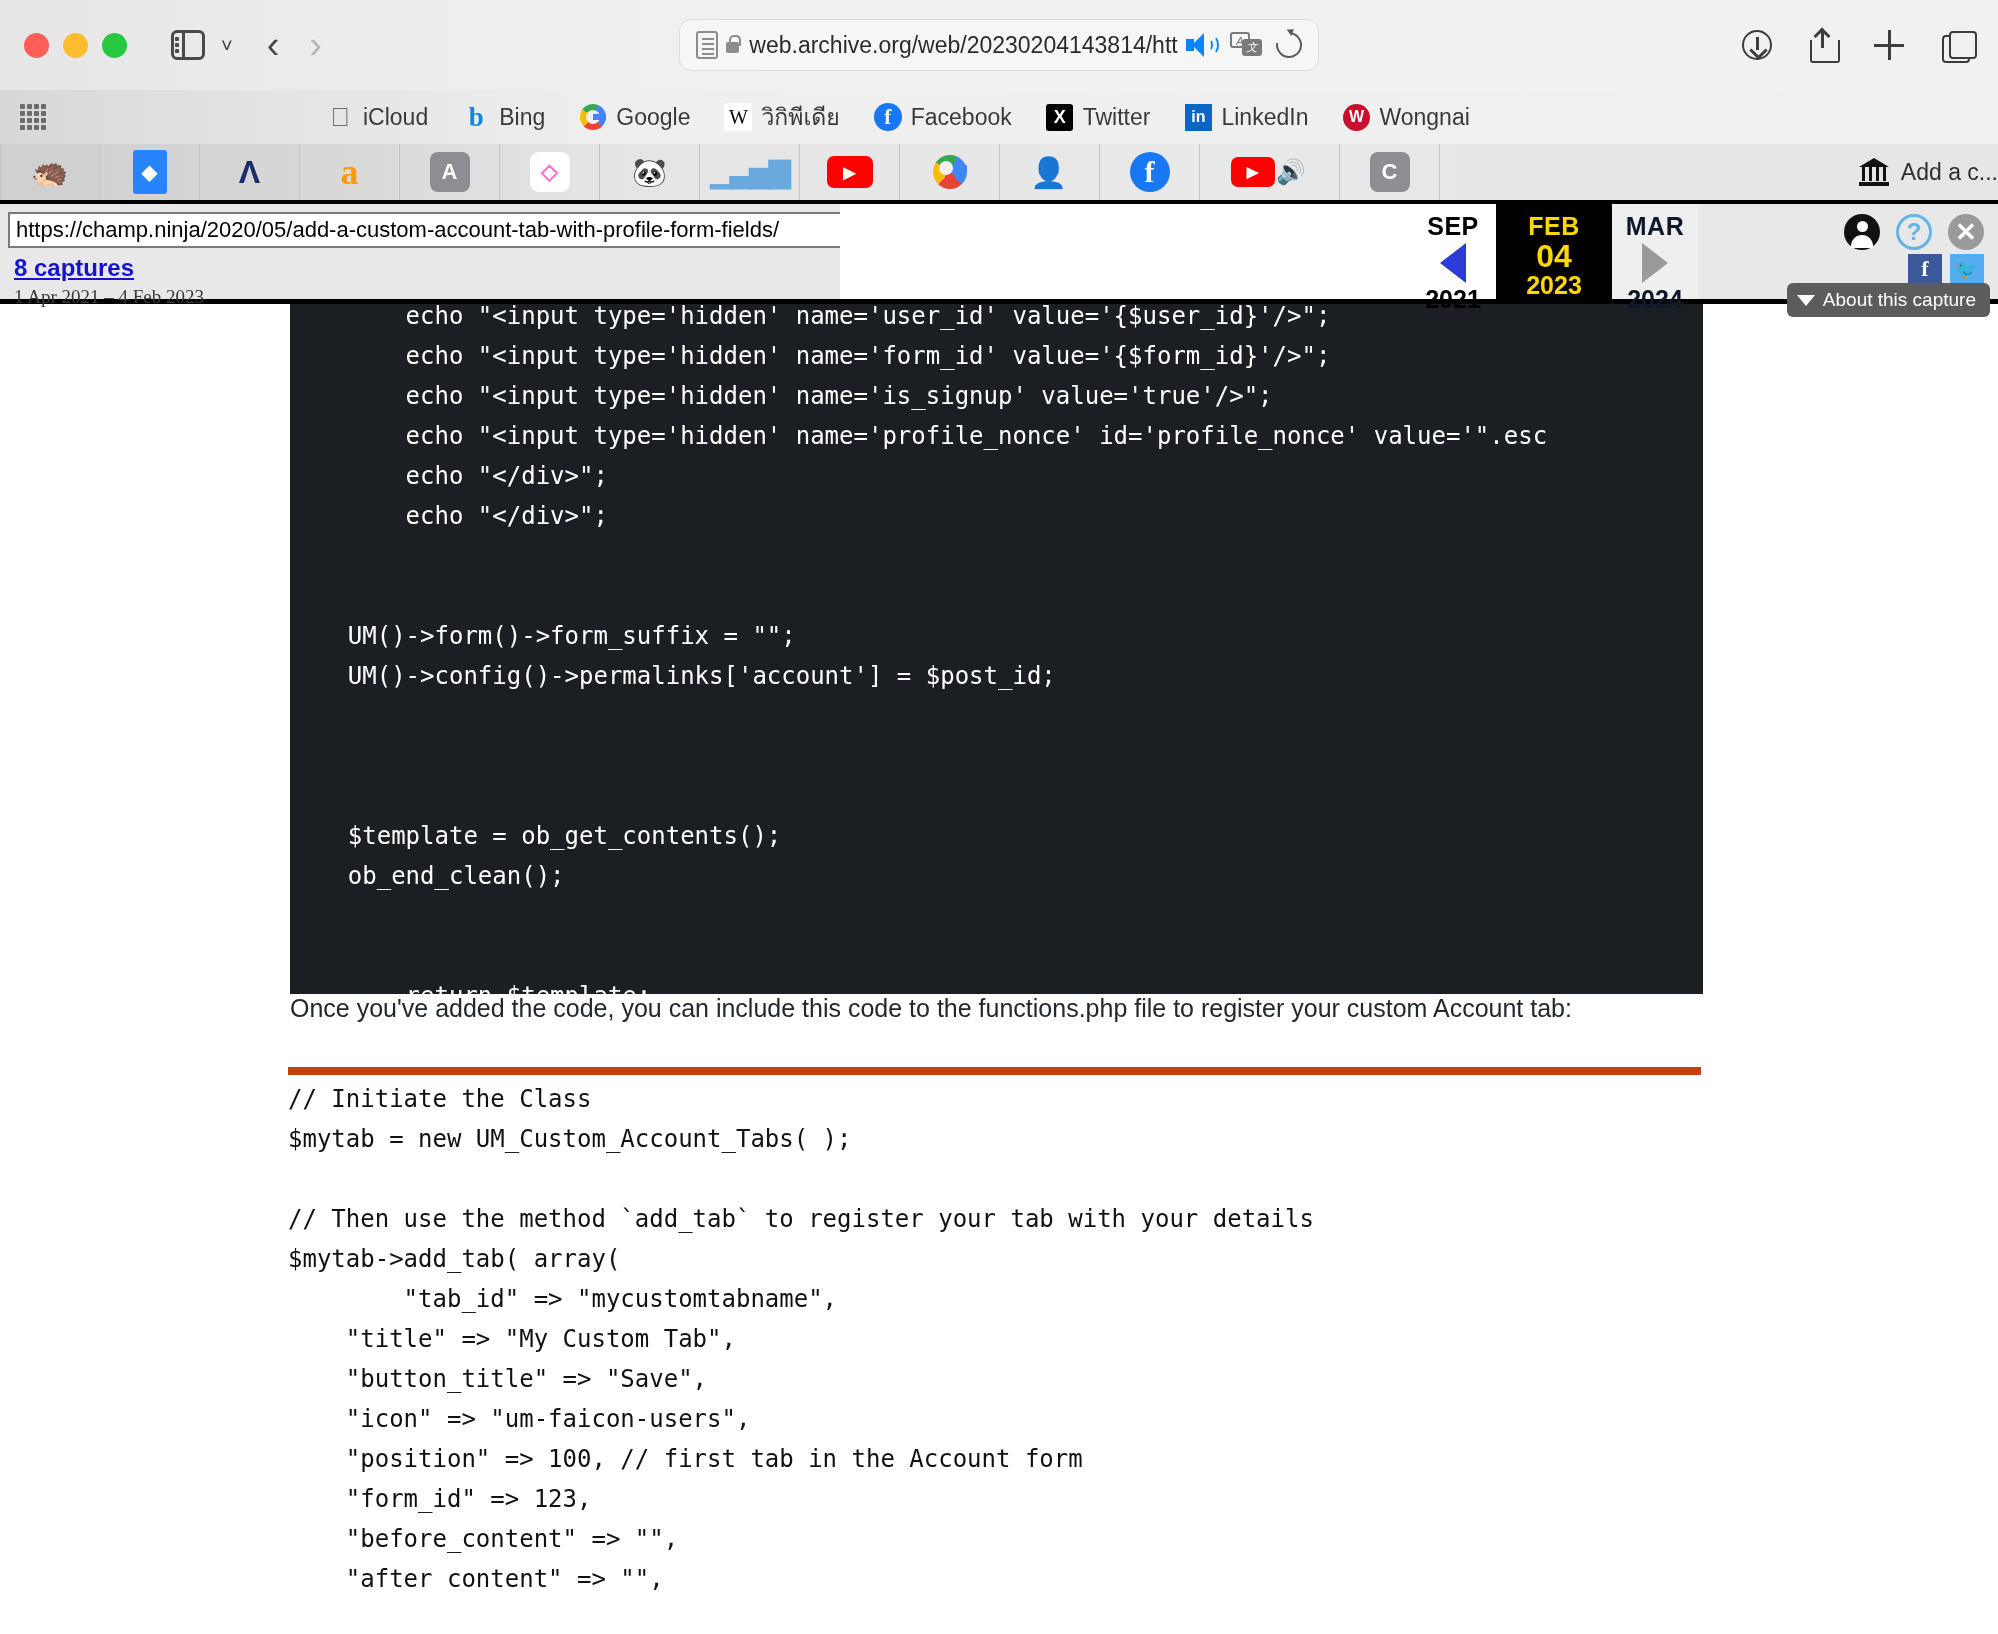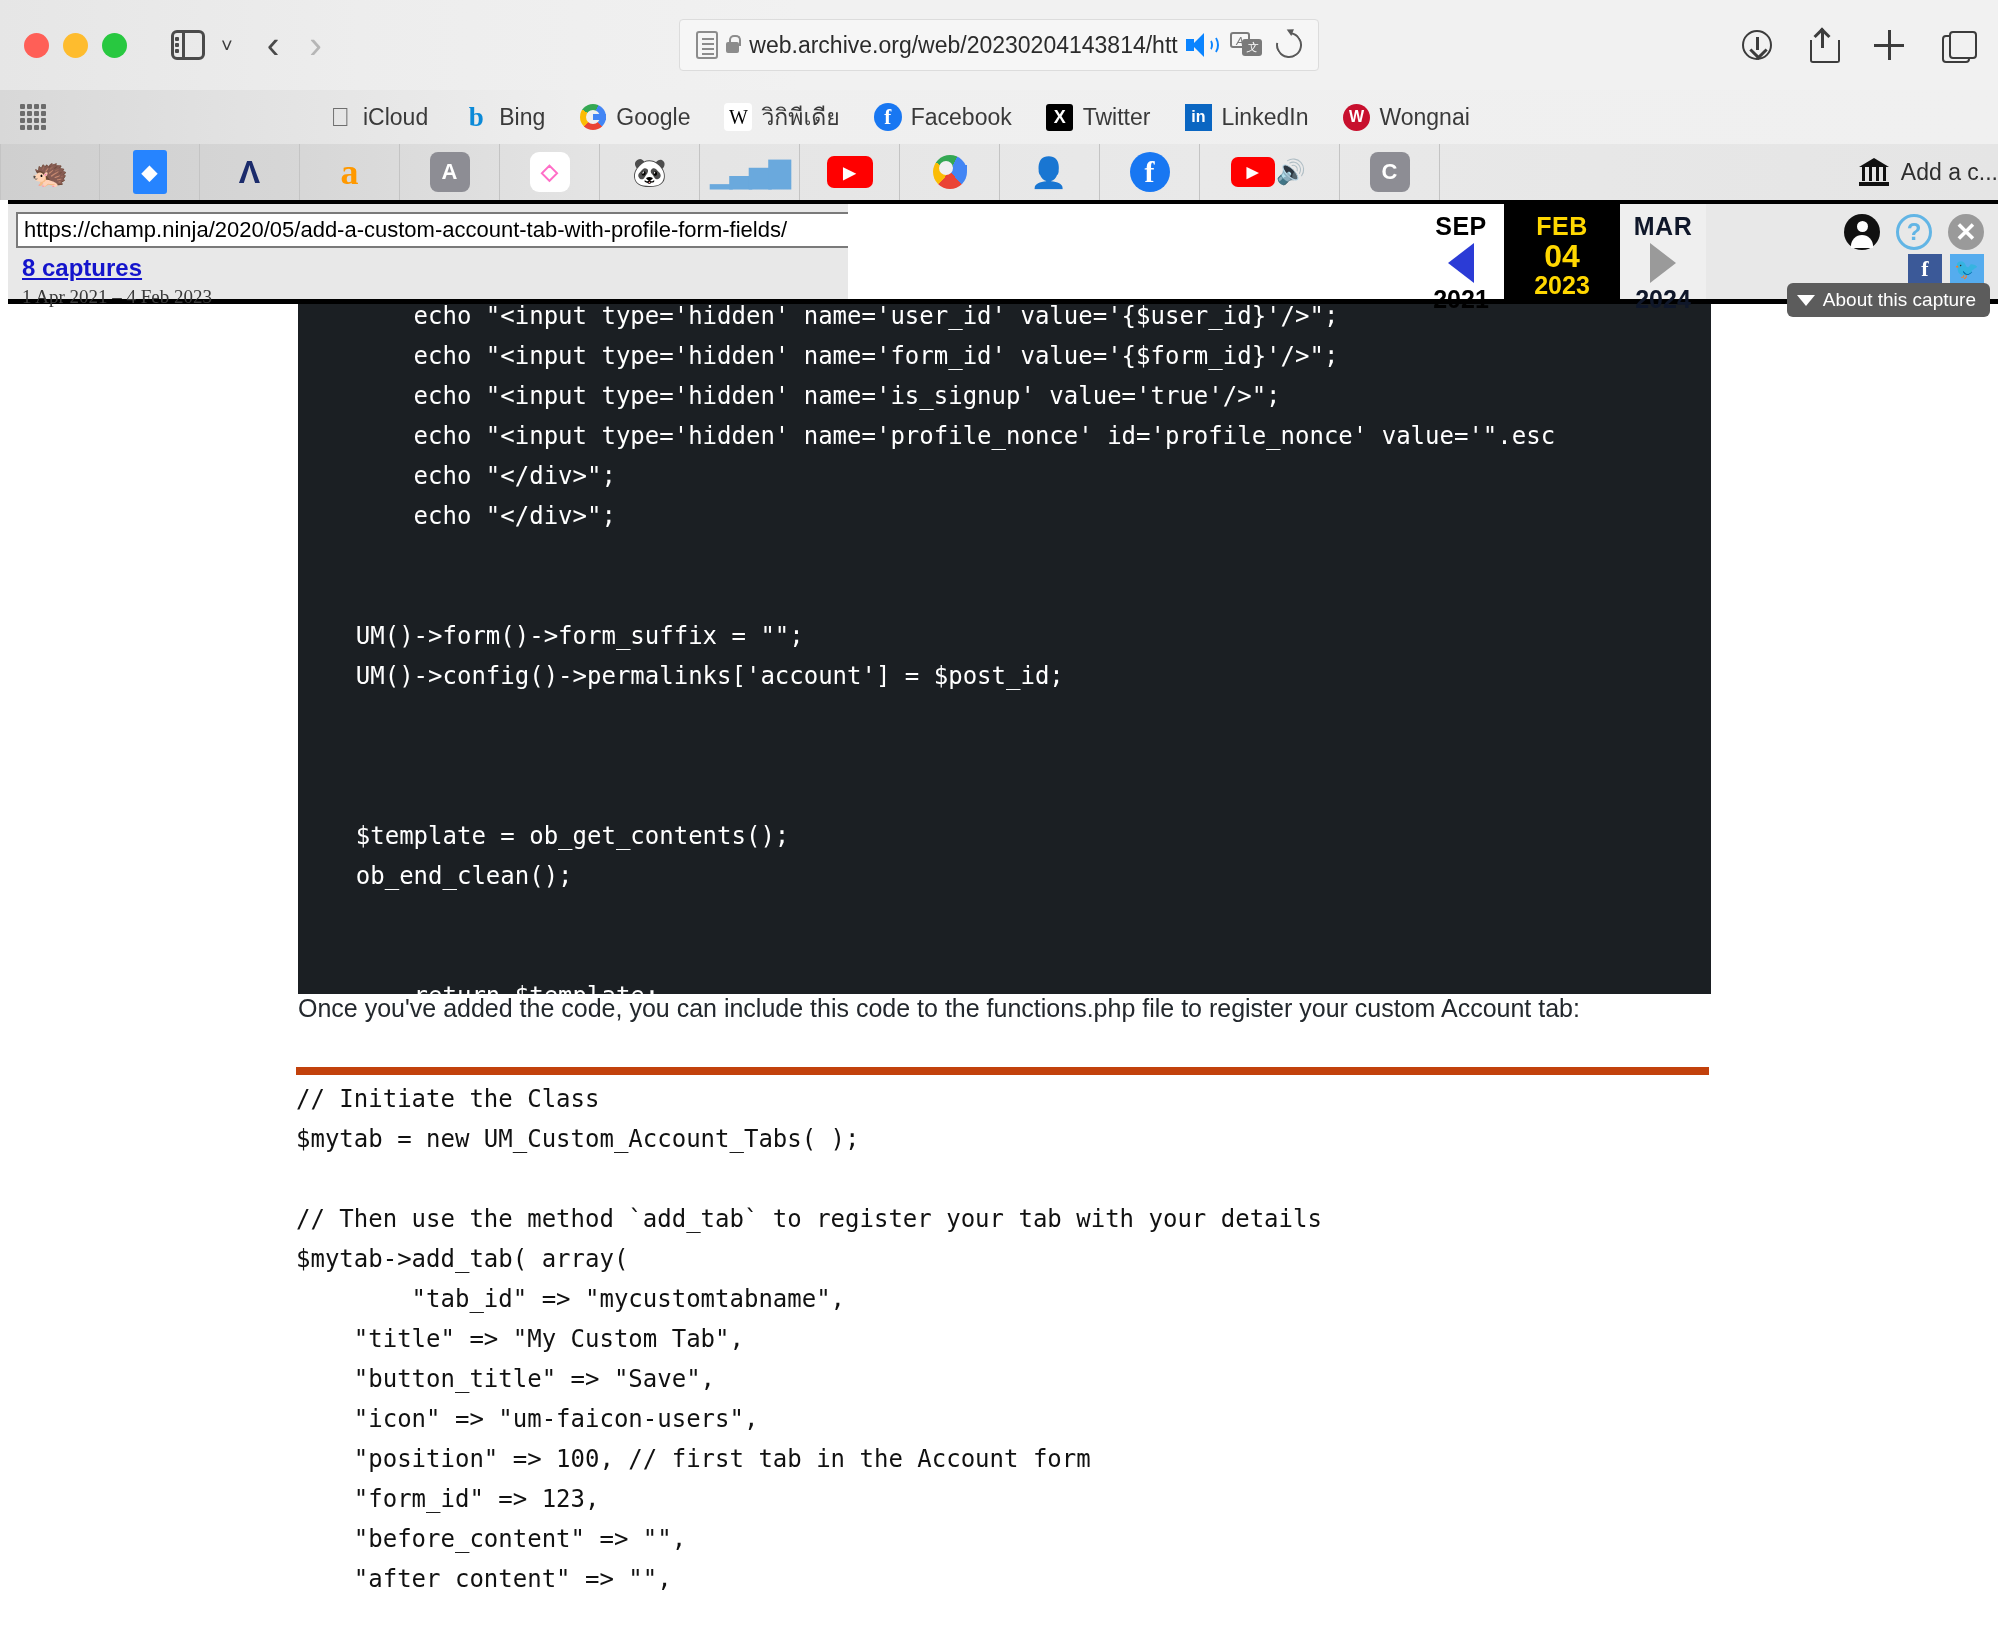--- a/index.html
+++ b/index.html
@@ -45,21 +45,21 @@
   .chev-small { margin-left: 16px; color:#3c3c3c; font-size: 20px; }
 
   .nav-arrows { display:flex; gap: 30px; margin-left: 34px; }
   .nav-arrow { font-size: 38px; font-weight: 300; color:#4a4a4a; line-height: 1; }
   .nav-arrow.fwd { color:#b6b6b6; }
 
   .urlbar-wrap { position:absolute; left: 50%; transform: translateX(-50%); width: 640px; }
   .urlbar {
     height: 52px;
     border: 1px solid #dcdcdc;
-    border-radius: 4px;
+    border-radius: 12px;
     background: #f6f6f6;
     display: flex; align-items: center;
     padding: 0 16px;
     position: relative;
   }
   .reader-icon {
     width: 22px; height: 28px; border: 2px solid #8c8c8c; border-radius: 3px;
     position: relative; flex: none;
   }
   .reader-icon::after {
@@ -231,21 +231,21 @@
   .sq-tw{width:34px;height:30px;background:#55acee;color:#fff;display:flex;align-items:center;justify-content:center;font-size:20px;}
   .about-capture {
     position:absolute; right: 8px; bottom: -18px;
     background:#5c5c5c; color:#fff; font-size:19px; border-radius: 6px;
     padding: 6px 14px 6px 10px; display:flex; align-items:center; gap: 8px;
     font-family:"Liberation Sans", sans-serif; z-index: 20;
   }
   .caret-d { width:0;height:0;border-left:9px solid transparent;border-right:9px solid transparent;border-top:11px solid #fff; }
 
   
-  .page { position: relative; width:1998px; background:#fff;padding-left:8px; }
+  .page { position: relative; width:1998px; background:#fff; }
   .code-block-1 {
     margin: 0 0 0 290px; width: 1413px; background:#1b1f23; color:#fff;
     font-family:"DejaVu Sans Mono", monospace; font-size: 24px; line-height: 40px;
     padding: 10px 0 22px 0; overflow: hidden; white-space: pre;
     position: relative; top: -58px;
   }
   .cb-wrap { height: 690px; overflow:hidden; position:relative; }
 
   .para {
     margin: 0 0 0 290px; font-size: 25px; color:#23282d;

